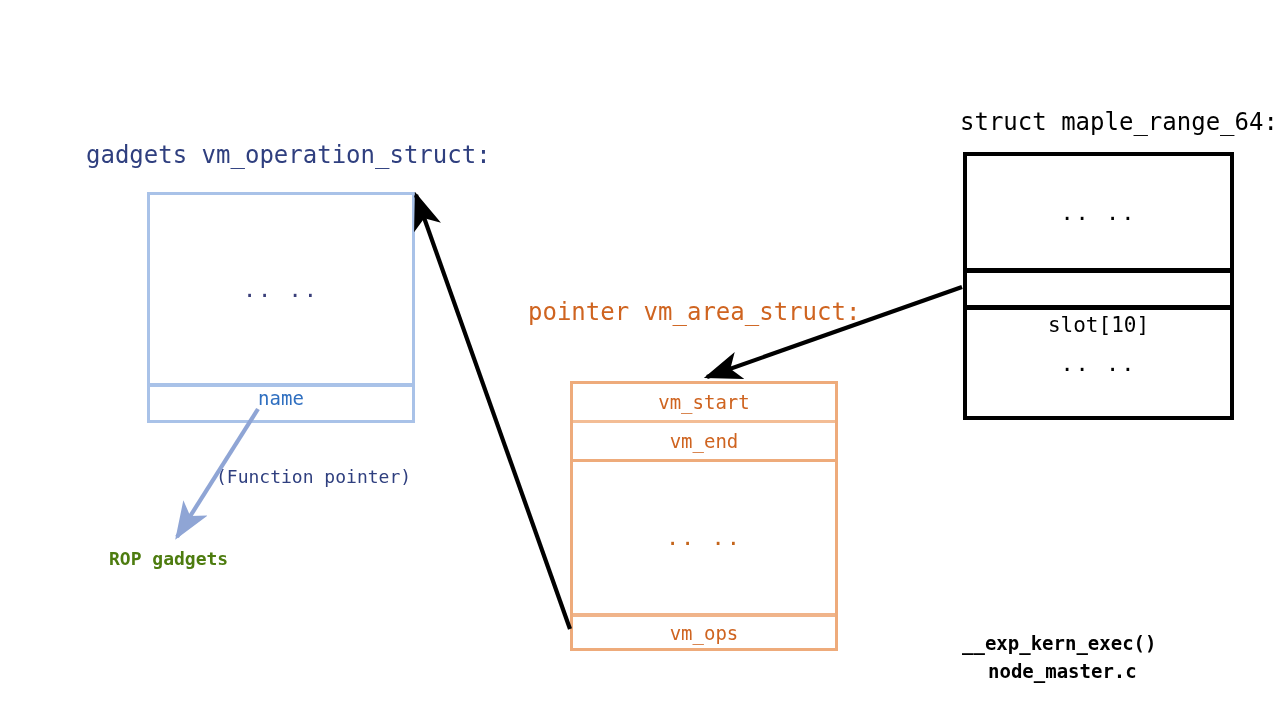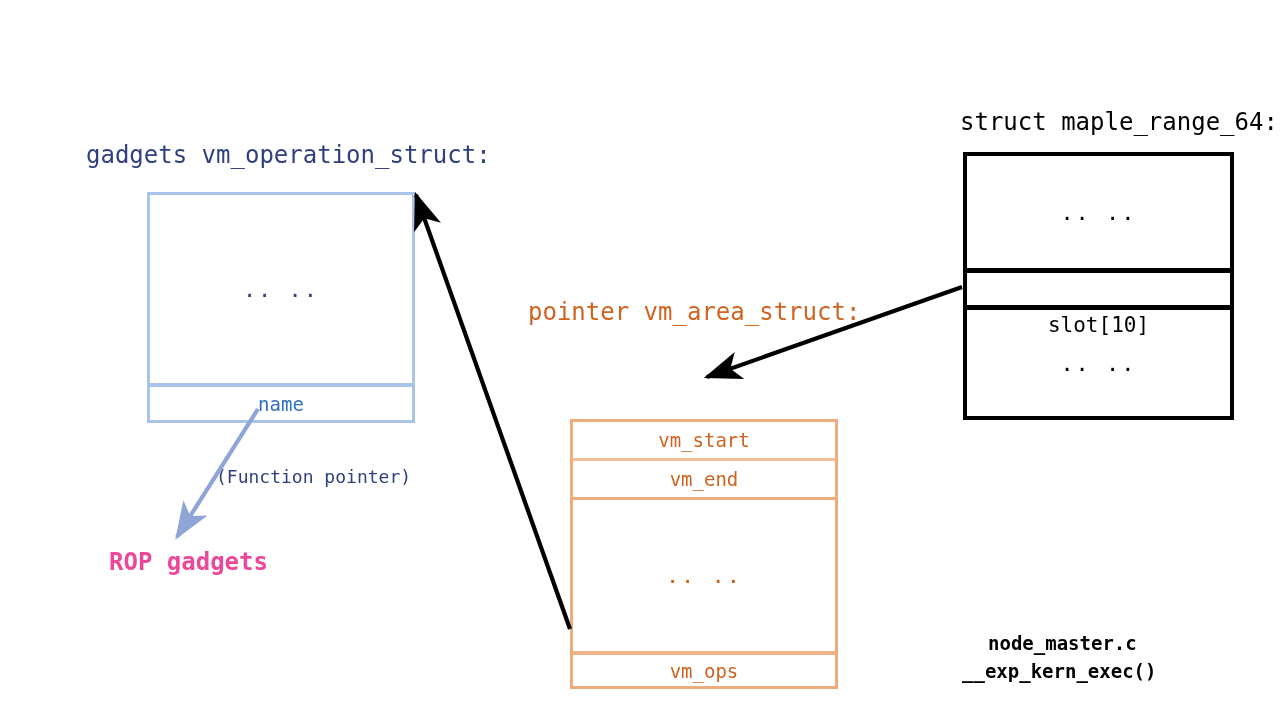--- a/index.html
+++ b/index.html
@@ -47,42 +47,41 @@
     display: flex; align-items: center; justify-content: center;
   }
   #vmops-divider {
     left: 0; top: 188px;
     width: 100%; height: 4px;
     background: #a9c2e8;
   }
   #vmops-name-row {
     left: 0; top: 192px;
     width: 100%; height: 33px;
-    display: flex; align-items: center; justify-content: center;
+    display: flex; align-items: flex-start; justify-content: center;
   }
   .dots-blue {
     color: #3a3f7a;
     font-size: 22px;
     letter-spacing: 2px;
     font-family: "DejaVu Sans Mono", "Liberation Mono", monospace;
   }
   .field-blue {
     color: #2f6fc0;
     font-size: 19px;
     font-family: "DejaVu Sans Mono", "Liberation Mono", monospace;
   }
 
   
   #vma-box {
     left: 570px; top: 381px;
     width: 268px; height: 270px;
     box-sizing: border-box;
     border: 3px solid #eeab7b;
     background: #ffffff;
-    margin-top: 38px;
   }
   .vma-row {
     left: 0;
     width: 100%;
     display: flex; align-items: center; justify-content: center;
   }
   #vma-row-start { top: 0px;   height: 36px; }
   #vma-div-1     { top: 36px;  height: 3px; left:0; width:100%; background:#f3bd95; }
   #vma-row-end   { top: 39px;  height: 36px; }
   #vma-div-2     { top: 75px;  height: 3px; left:0; width:100%; background:#eeab7b; }
@@ -133,22 +132,22 @@
   
   #func-ptr-label {
     left: 216px; top: 466px;
     color: #2f3f7f;
     font-size: 18px;
     font-family: "DejaVu Sans Mono", "Liberation Mono", monospace;
     white-space: nowrap;
   }
   #rop-label {
     left: 109px; top: 548px;
-    color: #ec4899;
-    font-size: 24px;
+    color: #4d7c0f;
+    font-size: 18px;
     font-weight: bold;
     font-family: "DejaVu Sans Mono", "Liberation Mono", monospace;
     white-space: nowrap;
   }
   #source-note {
     left: 962px; top: 630px;
     color: #000000;
     font-size: 19px;
     font-weight: bold;
     font-family: "DejaVu Sans Mono", "Liberation Mono", monospace;
@@ -216,22 +215,22 @@
     <div class="abs maple-row" id="maple-row-bot">
       <span class="dots-black">.. ..</span>
     </div>
   </div>
 
   <div class="abs" id="func-ptr-label">(Function pointer)</div>
 
   <div class="abs" id="rop-label">ROP gadgets</div>
 
   <div class="abs" id="source-note">
+    <div id="source-line-2">__exp_kern_exec()</div>
     <div id="source-line-1">node_master.c</div>
-    <div id="source-line-2">__exp_kern_exec()</div>
   </div>
 
   <svg class="abs" id="arrows" viewBox="0 0 1280 720">
     <defs>
       <marker id="head-black" markerWidth="10" markerHeight="10" refX="8.2" refY="3.4" orient="auto" markerUnits="strokeWidth">
         <path d="M0,0 L9,3.4 L0,6.8 L2.3,3.4 z" fill="#000000"></path>
       </marker>
       <marker id="head-blue" markerWidth="10" markerHeight="10" refX="8.2" refY="3.4" orient="auto" markerUnits="strokeWidth">
         <path d="M0,0 L9,3.4 L0,6.8 L2.3,3.4 z" fill="#8fa5d5"></path>
       </marker>

